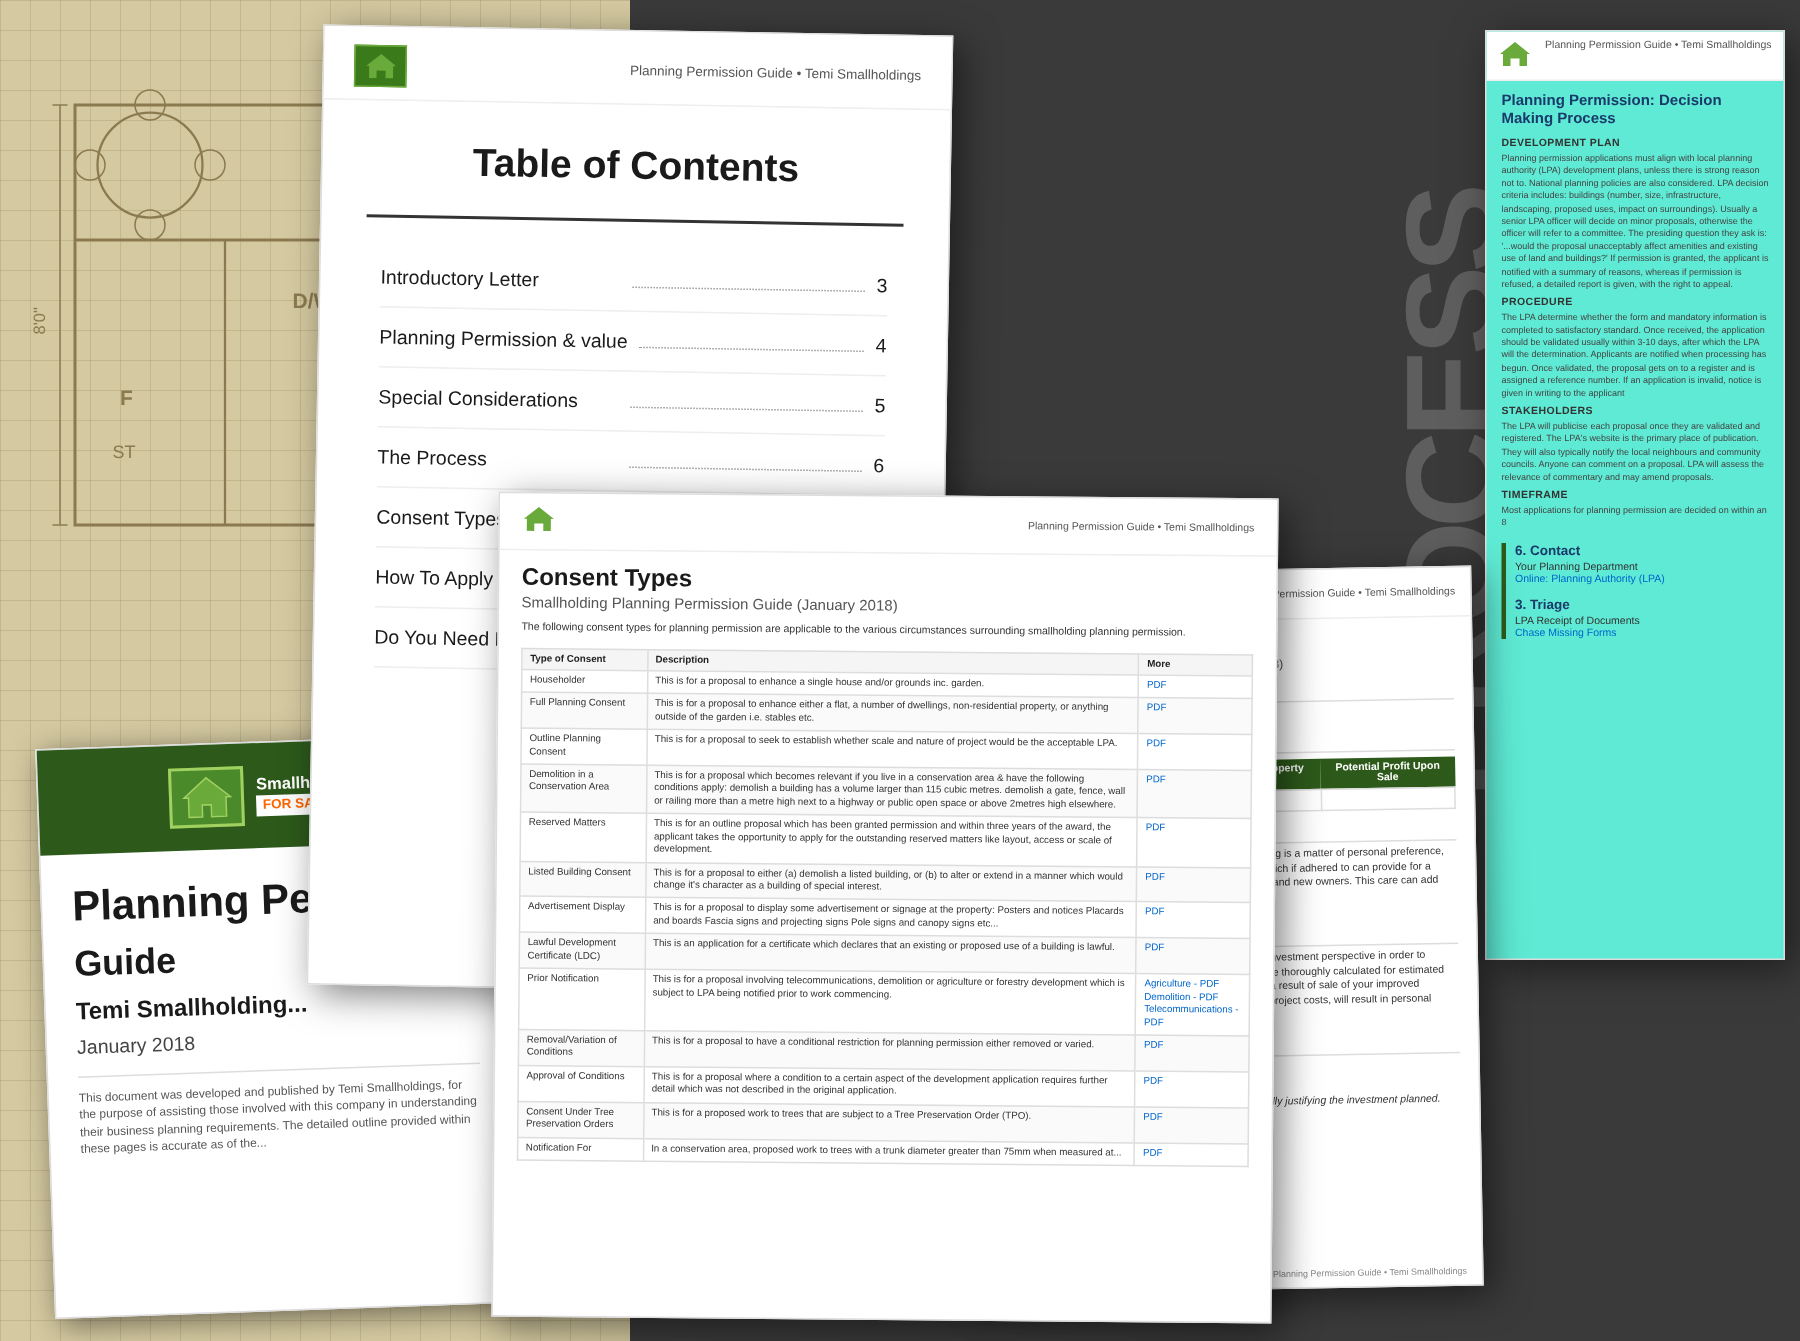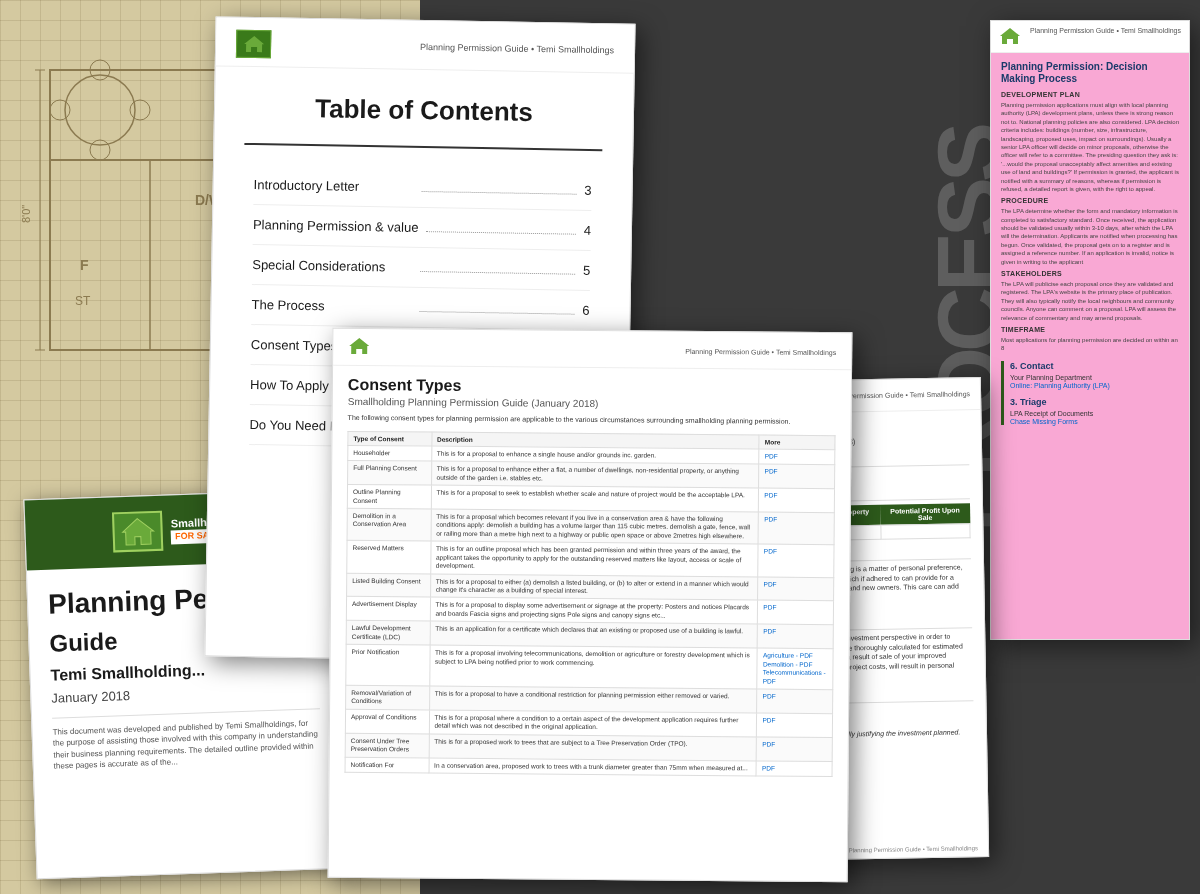--- a/index.html
+++ b/index.html
@@ -204,21 +204,21 @@
       color: #1a1a1a;
     }
 
     
     .process-page {
       position: absolute;
       top: 20px;
       right: 10px;
       width: 200px;
       height: 620px;
-      background: #f9a8d4;
+      background: #5eead4;
       box-shadow: 6px 6px 25px rgba(0,0,0,0.5);
       border: 1px solid #ddd;
       z-index: 15;
       overflow: hidden;
     }
 
     .process-header {
       background: white;
       padding: 6px 8px;
       border-bottom: 1px solid #eee;

